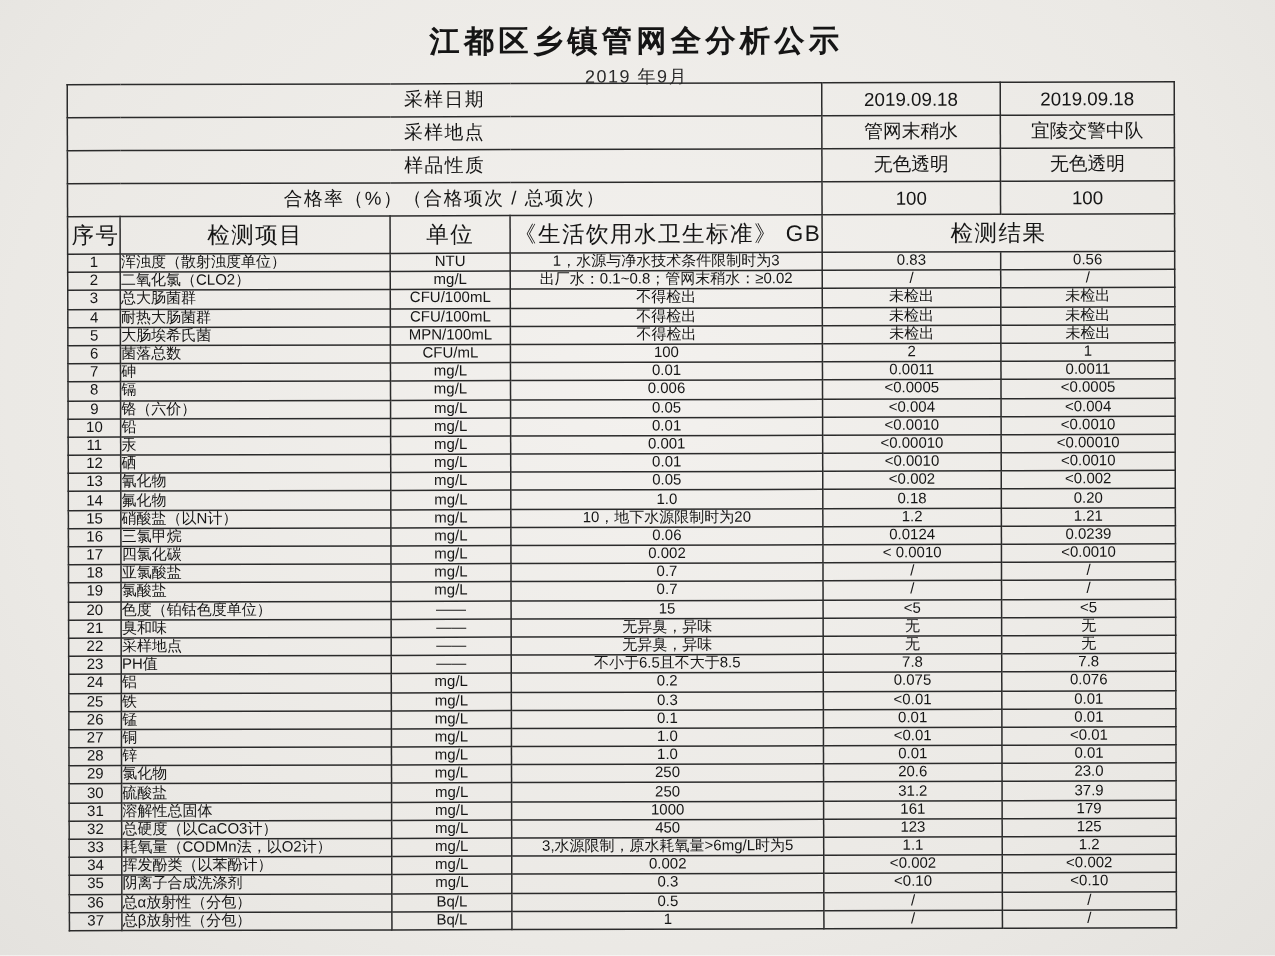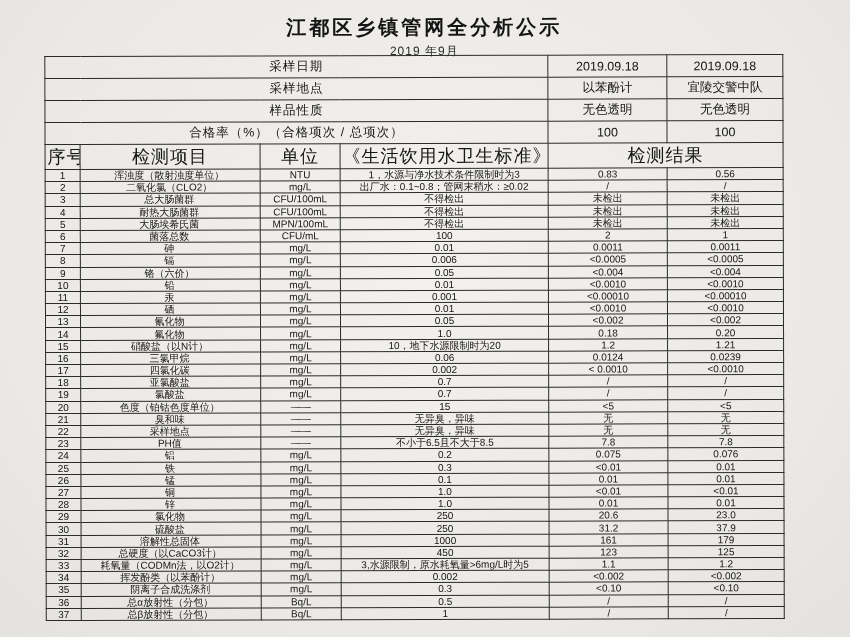--- a/index.html
+++ b/index.html
@@ -29,23 +29,23 @@
     background:transparent;
   }
   table.main td, table.main th{
     border:1px solid #2b2b2b;
     padding:0 2px;margin:0;
     overflow:hidden;white-space:nowrap;
     font-weight:normal;color:#161616;
   }
   tr.meta td{height:21px;font-size:12.5px;text-align:center;}
   tr.meta td.meta-label{letter-spacing:1px;}
-  tr.cols th{height:24px;font-size:18px;text-align:center;letter-spacing:1px;font-family:Liberation Mono, monospace;}
+  tr.cols th{height:24px;font-size:15px;text-align:center;letter-spacing:1px;}
   tbody.data td{height:11.2px;font-size:10px;line-height:11px;text-align:center;}
-  tbody.data td.c1{text-align:center;padding-left:0;}
+  tbody.data td.c1{text-align:left;padding-left:0;}
   col.w-no{width:35px;}
   col.w-item{width:180px;}
   col.w-unit{width:80px;}
   col.w-std{width:208px;}
   col.w-r1{width:119px;}
   col.w-r2{width:116px;}
 </style>
 </head>
 <body>
 
@@ -63,21 +63,21 @@
         <col class="w-r2">
     </colgroup>
     <tbody>
       <tr class="meta">
         <td colspan="4" class="meta-label">采样日期</td>
         <td>2019.09.18</td>
         <td>2019.09.18</td>
       </tr>
       <tr class="meta">
         <td colspan="4" class="meta-label">采样地点</td>
-        <td>以苯酚计</td>
+        <td>管网末稍水</td>
         <td>宜陵交警中队</td>
       </tr>
       <tr class="meta">
         <td colspan="4" class="meta-label">样品性质</td>
         <td>无色透明</td>
         <td>无色透明</td>
       </tr>
       <tr class="meta">
         <td colspan="4" class="meta-label">合格率（%）（合格项次 / 总项次）</td>
         <td>100</td>

